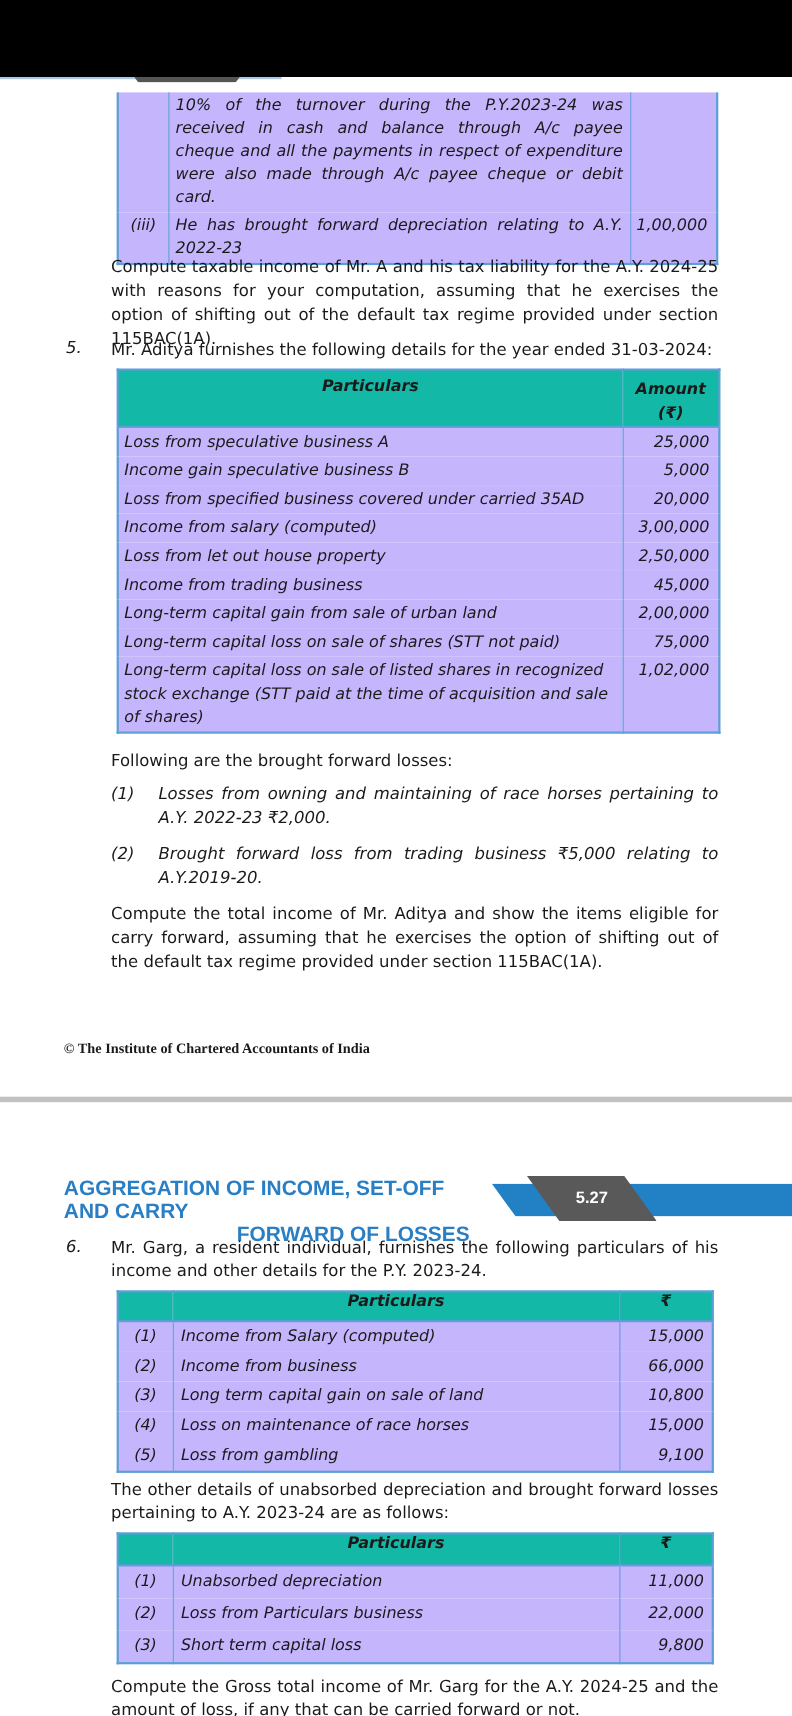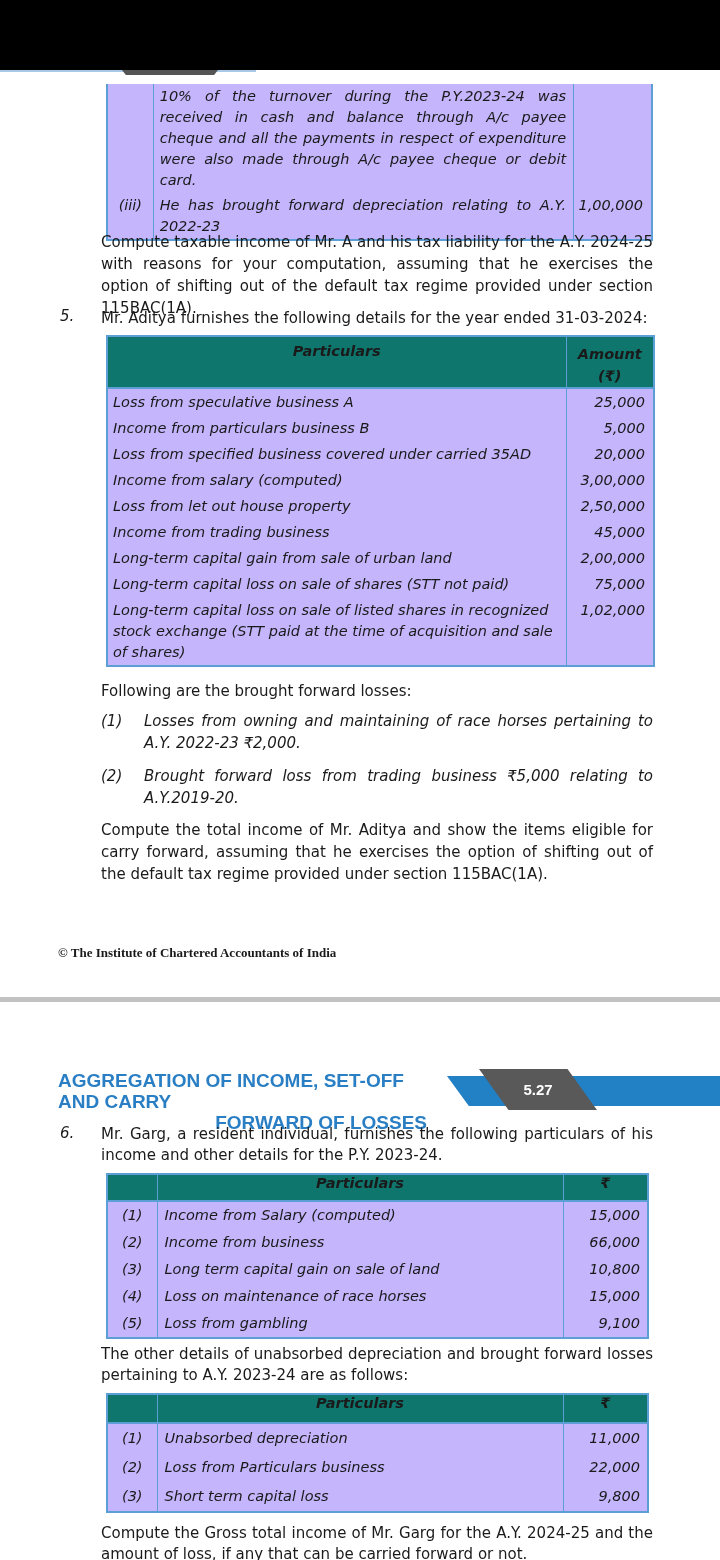--- a/index.html
+++ b/index.html
@@ -6,21 +6,21 @@
   html, body { width: 720px; height: 1560px; overflow: hidden; background: #ffffff; }
   body { position: relative; font-family: "DejaVu Sans", sans-serif; color: #1a1a1a; }
   .topbar { position: absolute; left: 0; top: 0; width: 720px; height: 70px; background: #000; }
   .top-blue-line { position: absolute; left: 0; top: 70px; width: 256px; height: 2px; background: #a8c8e8; }
   .top-tab { position: absolute; left: 122px; top: 70px; width: 96px; height: 5px; background: #555;
              clip-path: polygon(0 0, 100% 0, 96% 100%, 4% 100%); }
 
   table { border-collapse: collapse; position: absolute; font-style: italic; font-size: 14.5px; }
   td, th { vertical-align: top; }
   .tbl td { background: #c4b5fd; }
-  .tbl th { background: #0f766e; font-weight: bold; }
+  .tbl th { background: #14b8a6; font-weight: bold; }
 
   
   #t0 { left: 106px; top: 84px; width: 547px; border: 2px solid #5b9fd6; border-top: none; }
   #t0 td { border-left: 1.5px solid #5b9fd6; border-right: 1.5px solid #5b9fd6; line-height: 21px; }
   #t0 td.c1 { width: 46px; text-align: center; padding-top: 2px; }
   #t0 td.c2 { width: 419px; padding: 2px 7px 2px 6px; text-align: justify; }
   #t0 td.c3 { width: 60px; text-align: right; padding: 2px 8px 2px 4px; }
 
   .para { position: absolute; font-size: 15px; line-height: 22px; text-align: justify; }
   .qnum { position: absolute; font-style: italic; font-size: 15px; }
@@ -92,21 +92,21 @@
     <th>Particulars</th>
     <th class="h2"><span>Amount</span><br><span>(₹)</span></th>
   </tr>
   </tbody>
     <tbody id="t1-body">
       <tr>
         <td>Loss from speculative business A</td>
         <td class="amt">25,000</td>
       </tr>
       <tr>
-        <td>Income from particulars business B</td>
+        <td>Income gain speculative business B</td>
         <td class="amt">5,000</td>
       </tr>
       <tr>
         <td>Loss from specified business covered under carried 35AD</td>
         <td class="amt">20,000</td>
       </tr>
       <tr>
         <td>Income from salary (computed)</td>
         <td class="amt">3,00,000</td>
       </tr>

